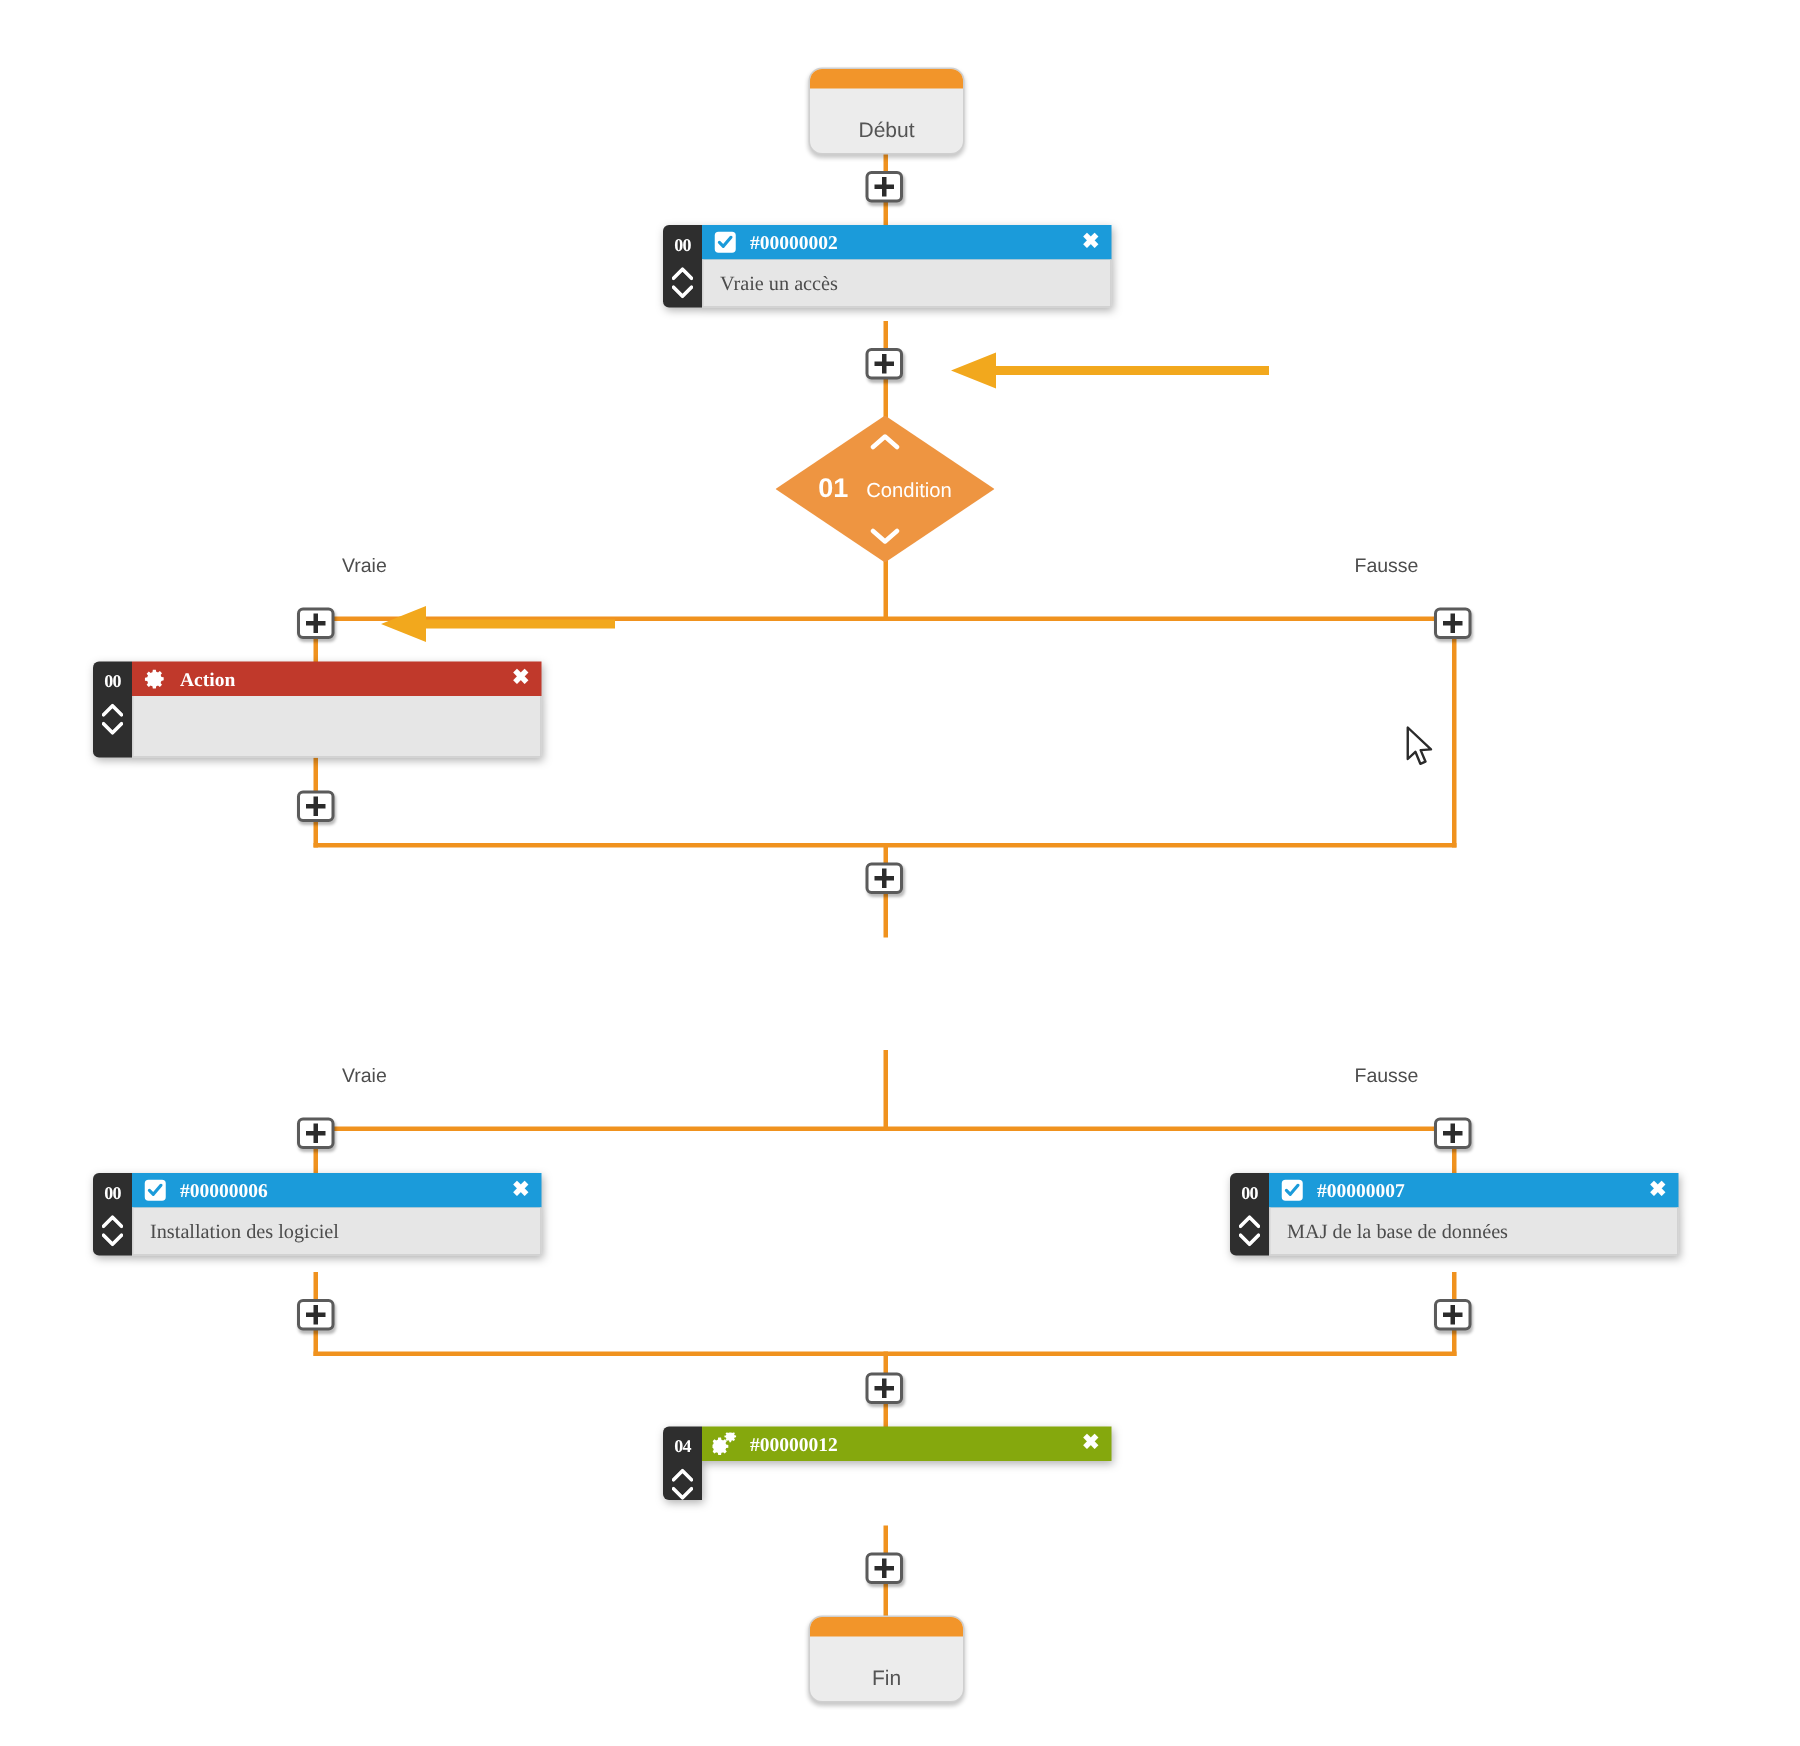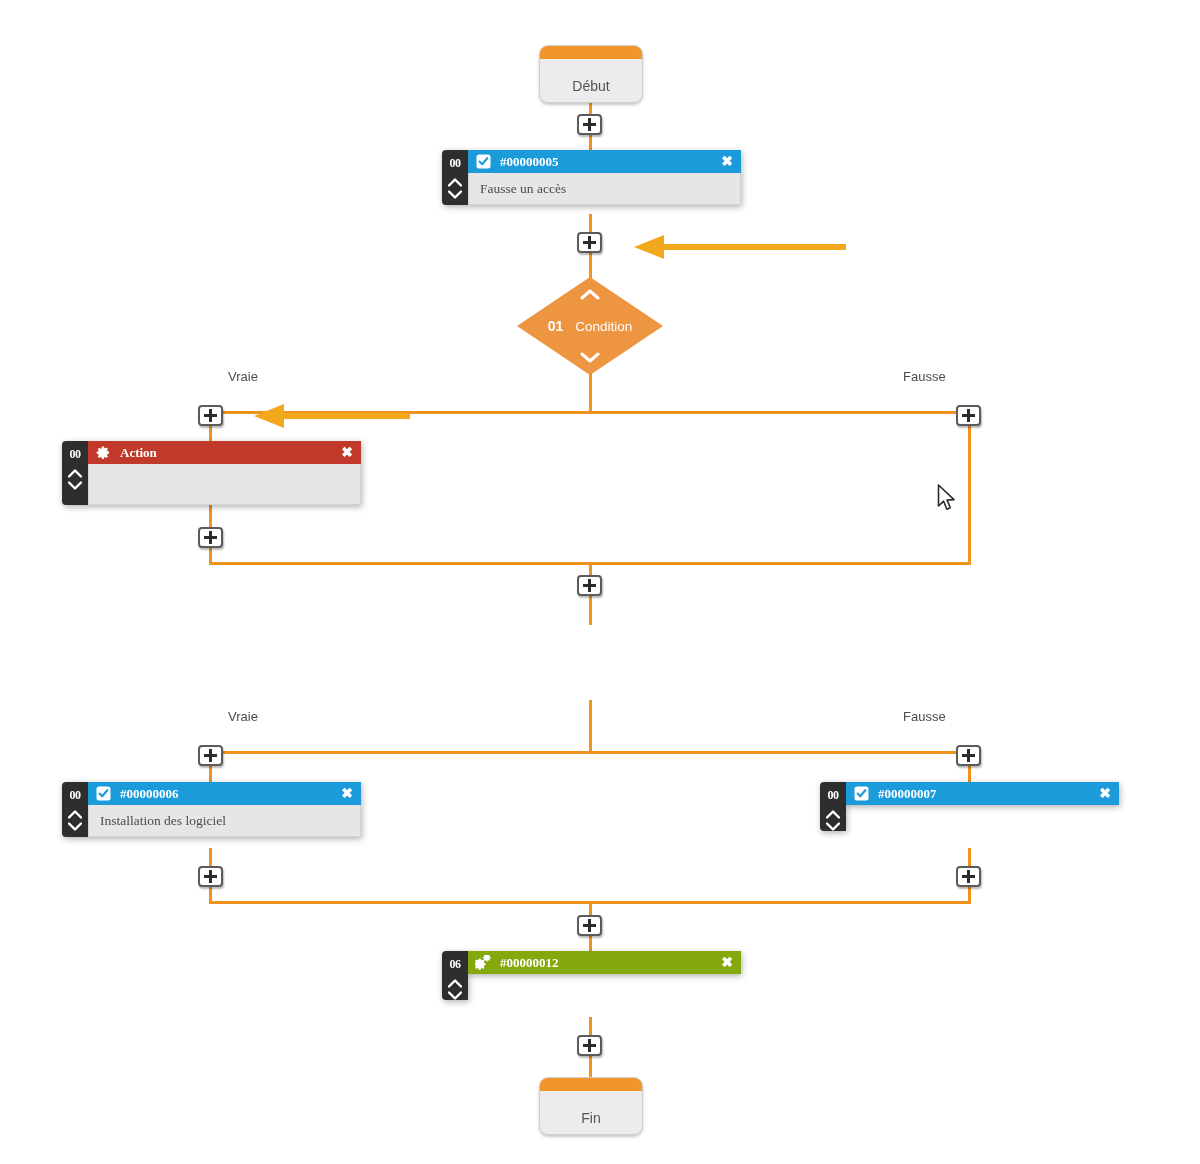--- a/index.html
+++ b/index.html
@@ -103,21 +103,21 @@
     left: 0; right: 0; top: 50%;
     transform: translateY(-50%);
     text-align: center;
     color: #ffffff;
     font-size: 13.5px;
     white-space: nowrap;
   }
   .cond .cnum {
     font-weight: bold;
     margin-right: 12px;
-    font-size: 14px;
+    font-size: 18px;
   }
   .cond .chev {
     position: absolute;
     left: 50%;
     transform: translateX(-50%);
     width: 20px;
     height: 11px;
   }
   .cond .chev svg { display: block; }
   .cond .chev-up   { top: 12px; }
@@ -259,24 +259,24 @@
       </span>
     </div>
     <div class="body">
       <div class="hdr" style="background:#1b9bda;">
         <span class="hicon">
           <svg width="15" height="15" viewBox="0 0 15 15">
               <rect x="0.5" y="0.5" width="14" height="14" rx="2.5" fill="#ffffff"></rect>
               <path d="M3.6 7.6 L6.2 10.2 L11.3 4.2" stroke="#1b9bda" stroke-width="2.1" fill="none" stroke-linecap="round" stroke-linejoin="round"></path>
             </svg>
         </span>
-        <span class="htitle">#00000005</span>
+        <span class="htitle">#00000002</span>
         <span class="hclose">✖</span>
       </div>
-      <div class="content">Fausse un accès</div>
+      <div class="content">Vraie un accès</div>
     </div>
   </div>
 
   <div class="plusbtn" style="left:577px; top:232px;">
     <span class="pg"></span>
   </div>
 
   <div class="cond" style="left:517px; top:277px;">
     <div class="dia"></div>
     <span class="chev chev-up">
@@ -399,37 +399,38 @@
       <div class="hdr" style="background:#1b9bda;">
         <span class="hicon">
           <svg width="15" height="15" viewBox="0 0 15 15">
               <rect x="0.5" y="0.5" width="14" height="14" rx="2.5" fill="#ffffff"></rect>
               <path d="M3.6 7.6 L6.2 10.2 L11.3 4.2" stroke="#1b9bda" stroke-width="2.1" fill="none" stroke-linecap="round" stroke-linejoin="round"></path>
             </svg>
         </span>
         <span class="htitle">#00000007</span>
         <span class="hclose">✖</span>
       </div>
+      <div class="content">MAJ de la base de données</div>
     </div>
   </div>
 
   <div class="plusbtn" style="left:198px; top:866px;">
     <span class="pg"></span>
   </div>
   <div class="plusbtn" style="left:956px; top:866px;">
     <span class="pg"></span>
   </div>
 
   <div class="plusbtn" style="left:577px; top:915px;">
     <span class="pg"></span>
   </div>
 
   <div class="card" style="left:442px; top:951px; width:299px;">
     <div class="rail">
-      <span class="ridx">06</span>
+      <span class="ridx">04</span>
       <span class="rup">
         <svg width="14" height="9" viewBox="0 0 14 9">
             <path d="M1 7.5 L7 1.5 L13 7.5" stroke="#ffffff" stroke-width="2.4" fill="none" stroke-linecap="round" stroke-linejoin="round"></path>
           </svg>
       </span>
       <span class="rdown">
         <svg width="14" height="9" viewBox="0 0 14 9">
             <path d="M1 1.5 L7 7.5 L13 1.5" stroke="#ffffff" stroke-width="2.4" fill="none" stroke-linecap="round" stroke-linejoin="round"></path>
           </svg>
       </span>

